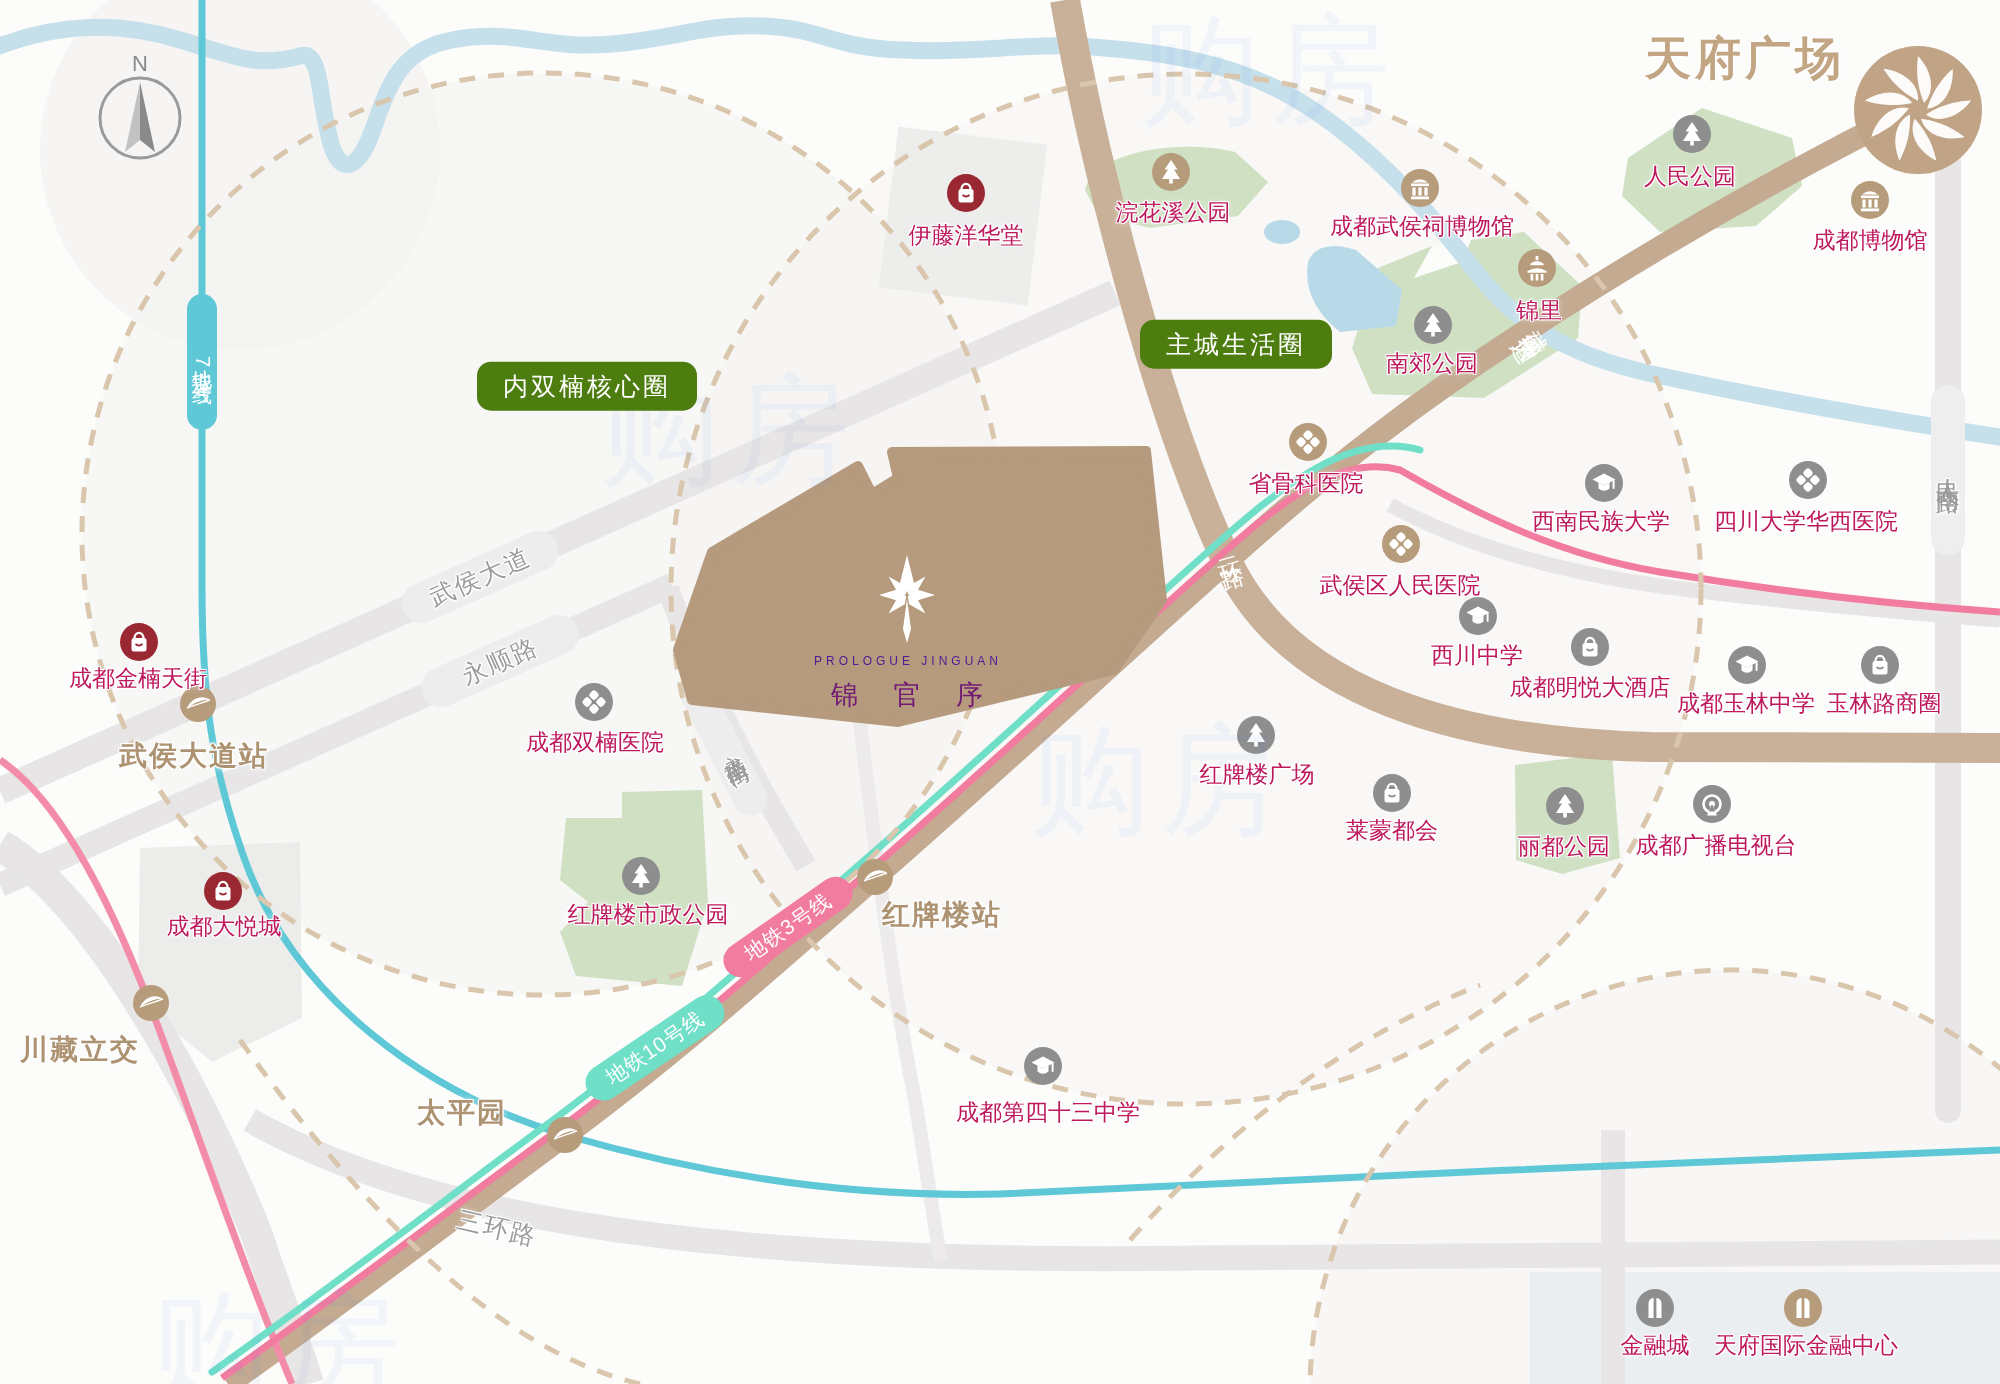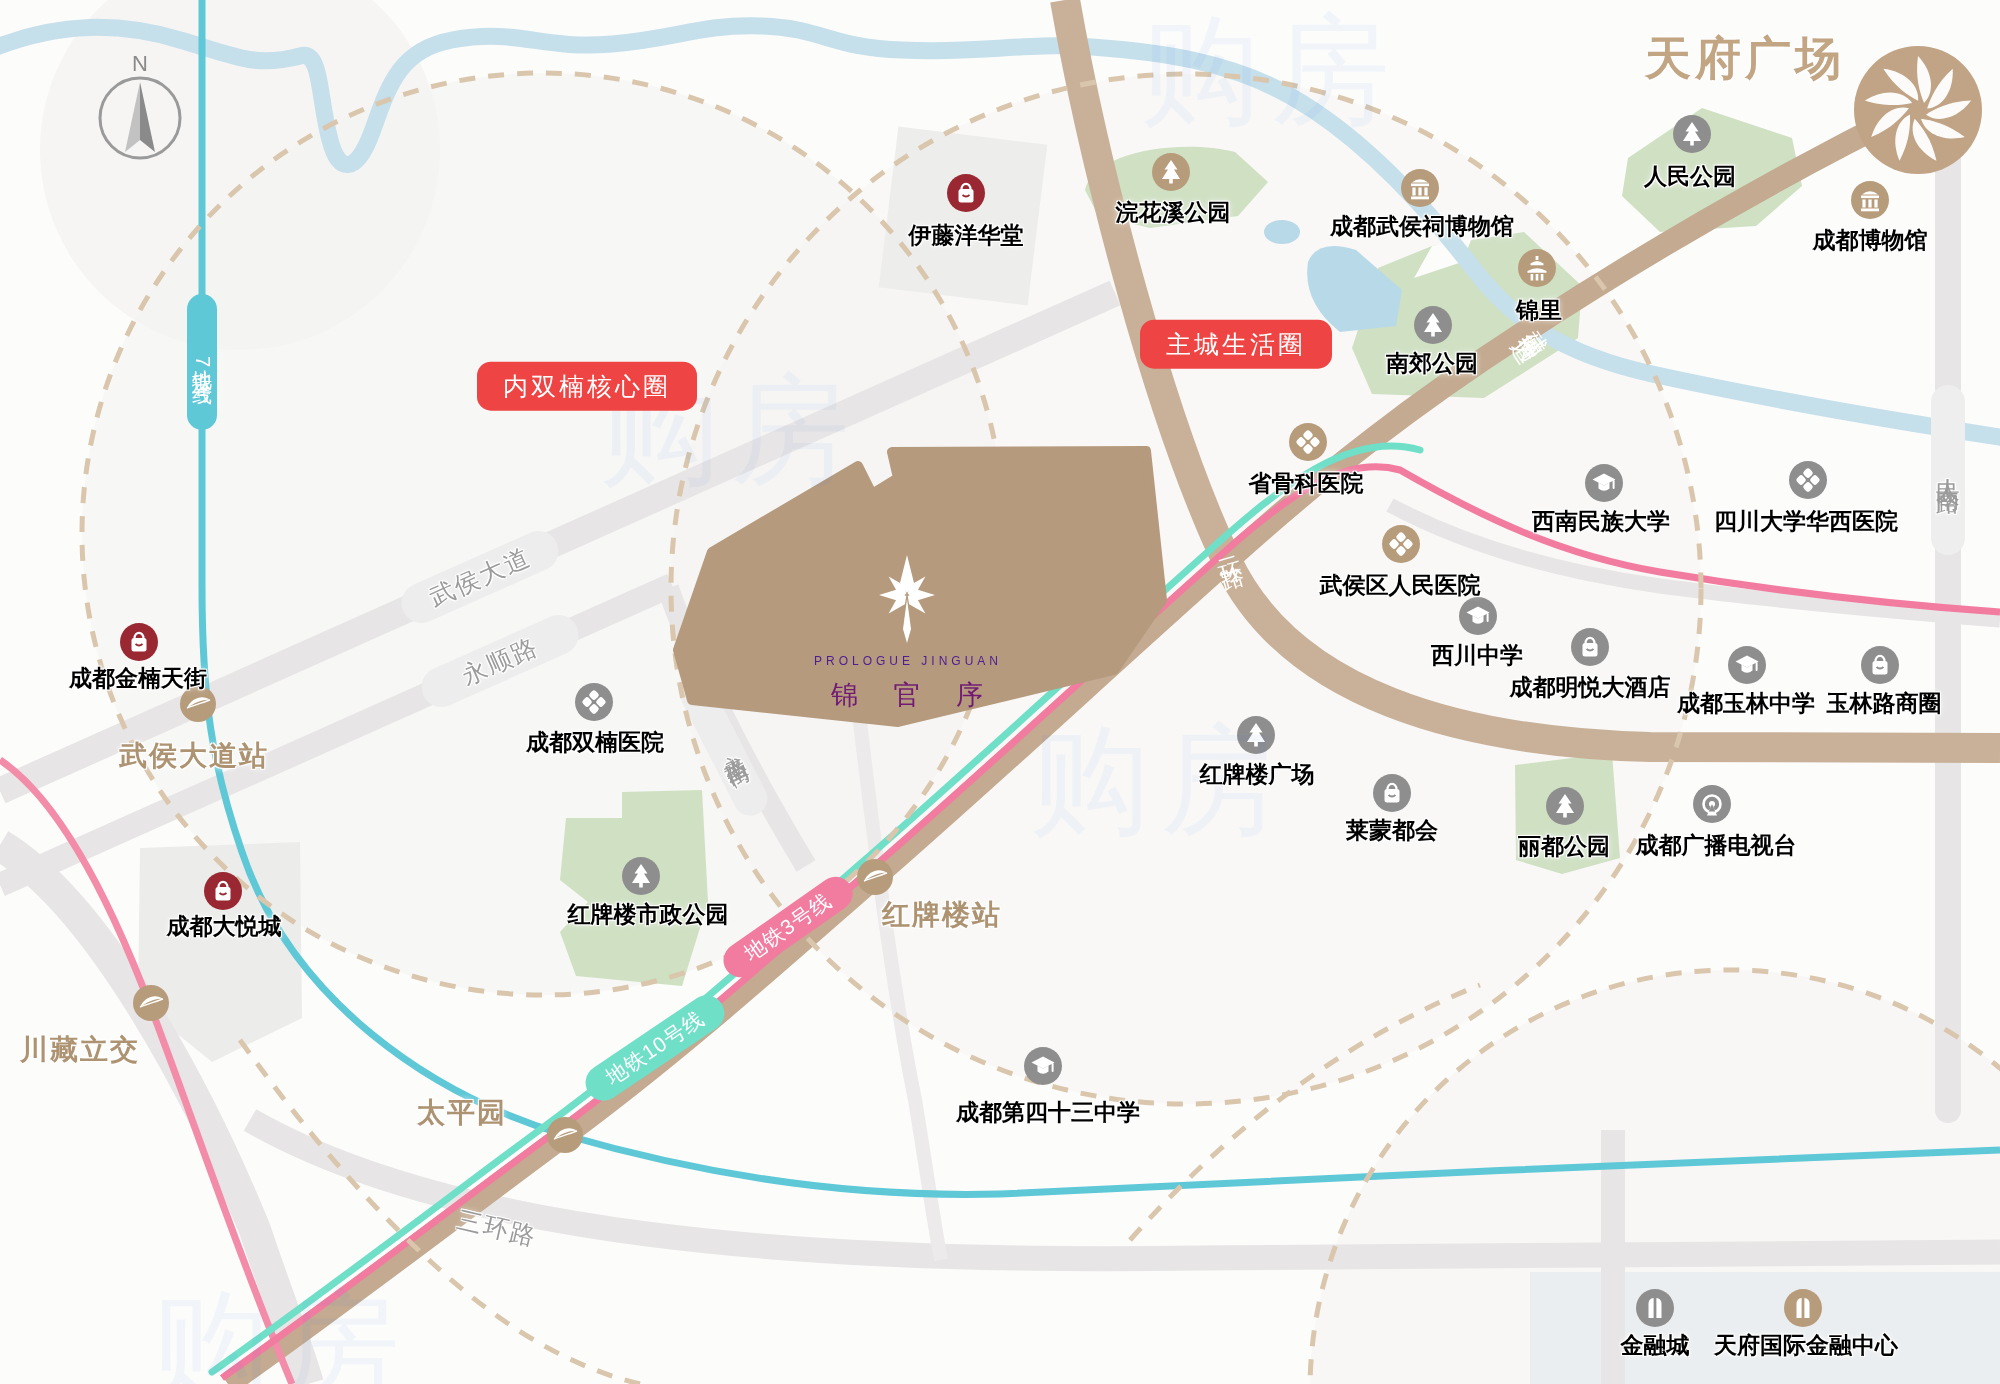--- a/index.html
+++ b/index.html
@@ -1,24 +1,24 @@
 <!DOCTYPE html>
 <html><head>
 <meta charset="utf-8">
 <style>
   html,body{margin:0;padding:0;background:#fff;}
   .stage{position:relative;width:2000px;height:1384px;overflow:hidden;background:#fcfcfb;
          font-family:"Liberation Sans","DejaVu Sans",sans-serif;}
   .stage svg{position:absolute;left:0;top:0;}
   .lbl{position:absolute;transform:translate(-50%,-50%);white-space:nowrap;line-height:1.15;
        text-shadow:-1px -1px 0 #fff,1px -1px 0 #fff,-1px 1px 0 #fff,1px 1px 0 #fff,0 0 6px #fff;}
-  .poi{font-size:23px;color:#000000;font-weight:700;}
+  .poi{font-size:23px;color:#be185d;font-weight:400;}
   .station{font-size:28px;color:#ad9372;font-weight:bold;letter-spacing:2px;}
   .tianfu{font-size:46px;color:#c2a583;font-weight:bold;letter-spacing:4px;}
-  .badge{background:#ef4444;color:#fff;font-size:25px;font-weight:500;letter-spacing:3px;
+  .badge{background:#4d7c0f;color:#fff;font-size:25px;font-weight:500;letter-spacing:3px;
          padding:10px 26px;border-radius:14px;text-shadow:none;}
   .roadname{font-size:25px;color:#9b9b9b;letter-spacing:2px;}
   .roadwhite{color:#fff;text-shadow:none;font-size:23px;letter-spacing:1px;}
   .vert{writing-mode:vertical-rl;letter-spacing:4px;}
   .pill-lbl{color:#fff;font-size:21px;font-weight:500;text-shadow:none;letter-spacing:1px;}
   .wm{font-size:120px;color:#3b82f6;opacity:0.05;font-weight:normal;letter-spacing:10px;text-shadow:none;}
   .prj-en{font-size:12px;color:#4c1d95;letter-spacing:4px;text-shadow:none;}
   .prj-cn{font-size:27px;color:#701a75;letter-spacing:14px;text-shadow:none;font-weight:500;}
   .compass-n{font-size:22px;color:#8a8a8a;text-shadow:none;}
 </style>

